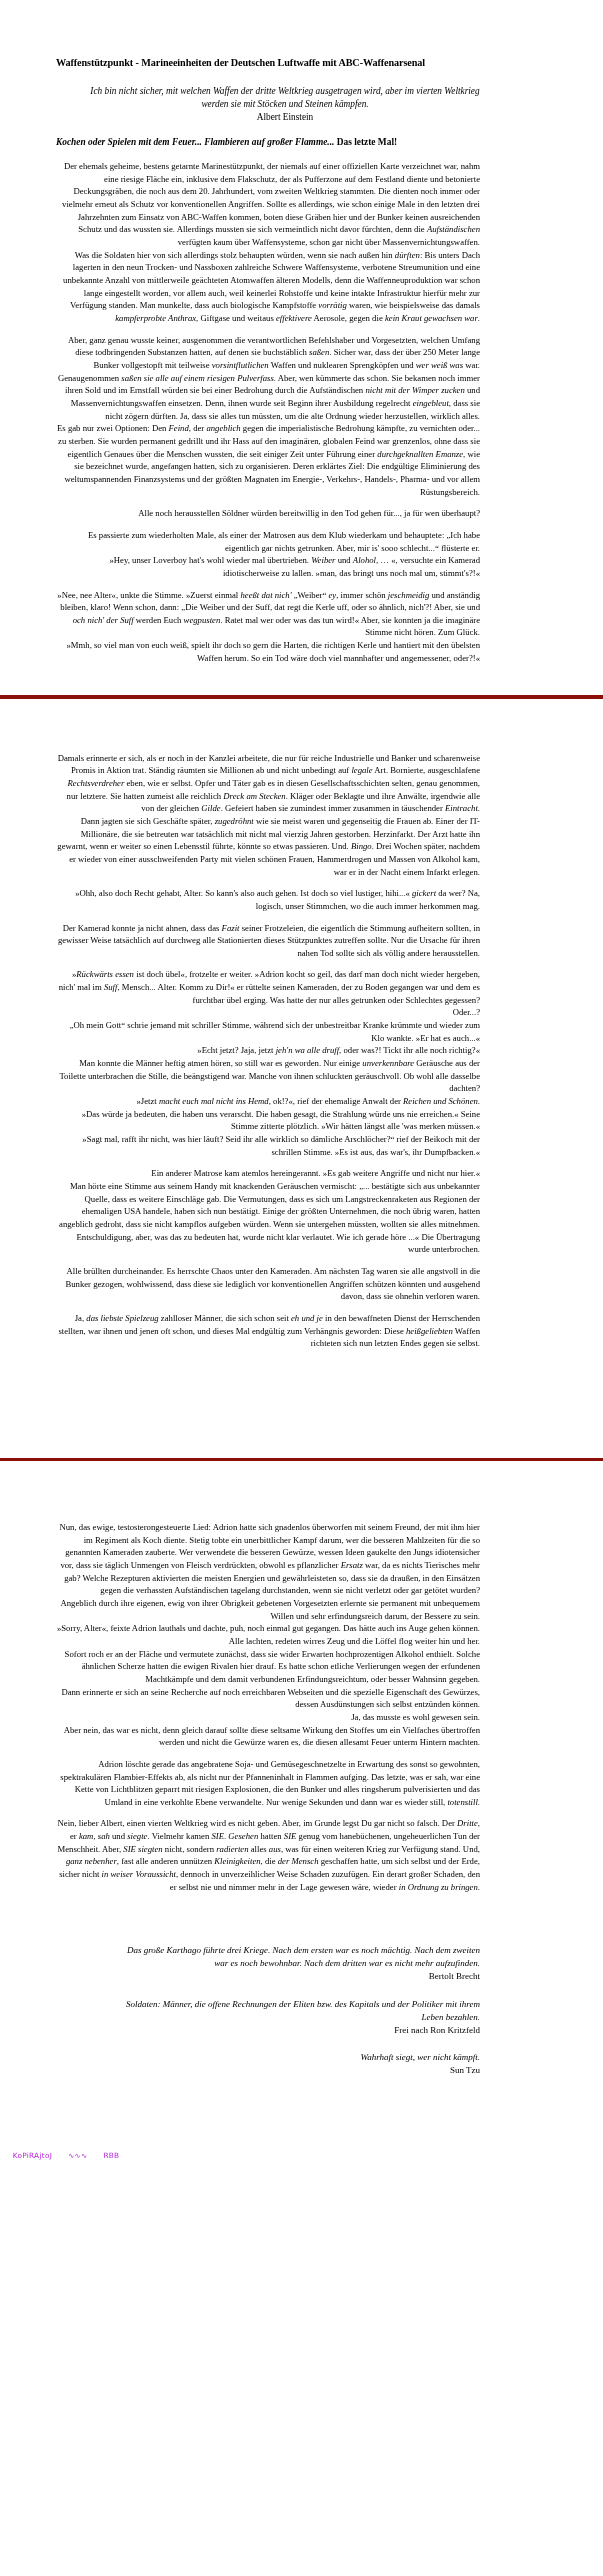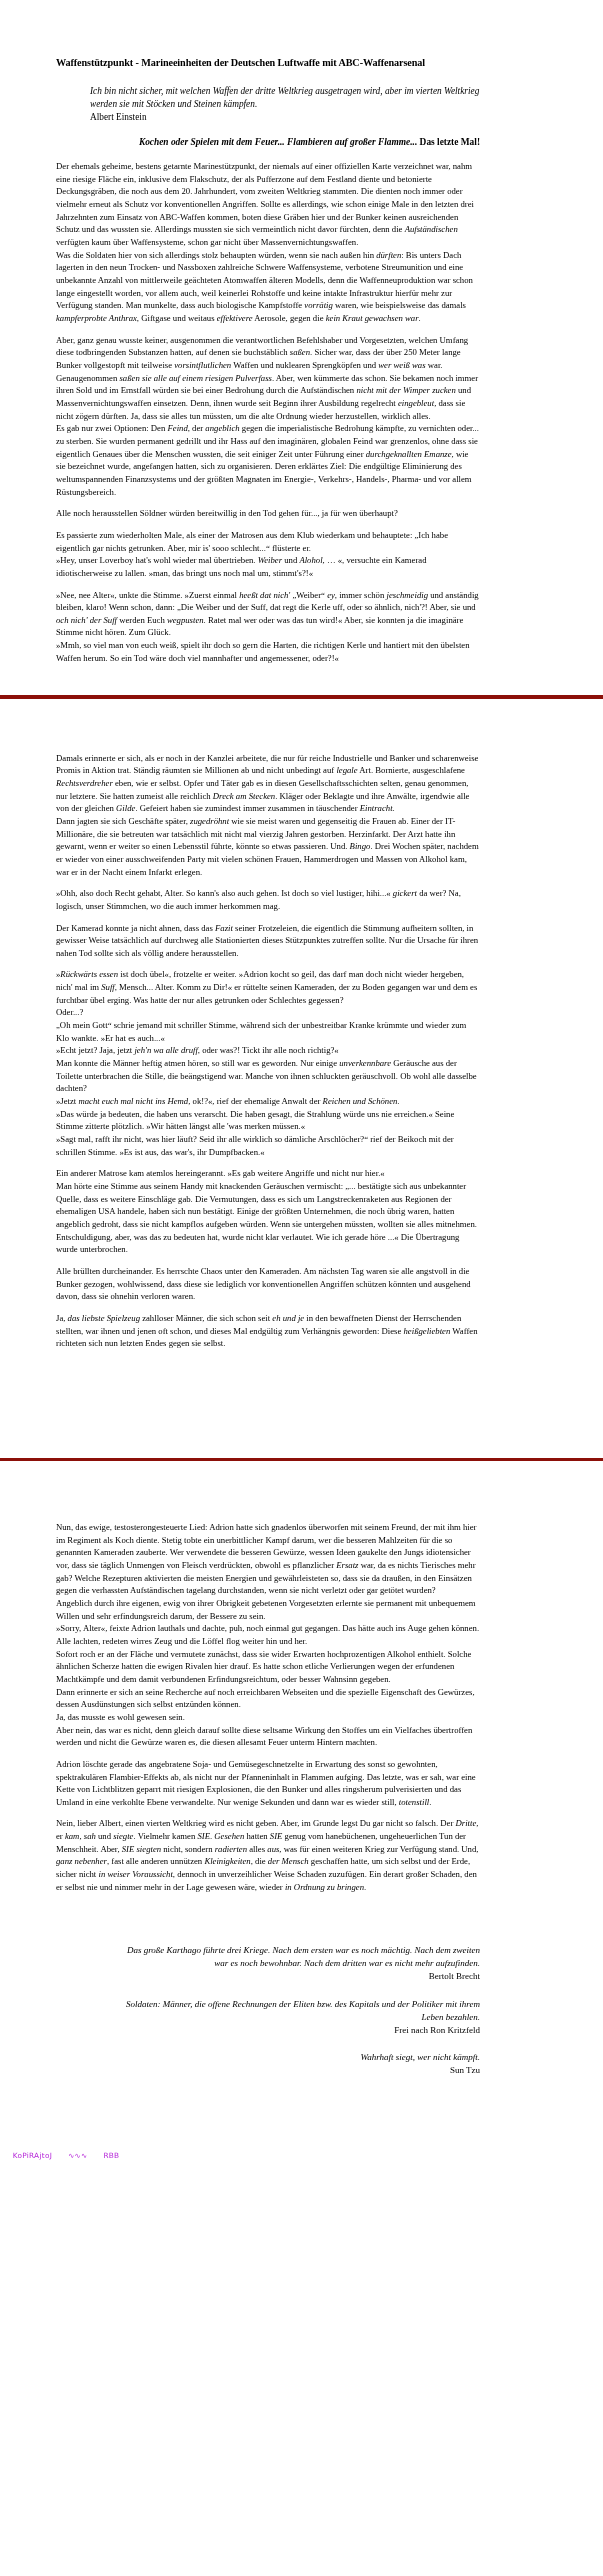--- a/index.html
+++ b/index.html
@@ -39,44 +39,43 @@
     line-height: 1.3;
     margin: 0 0 15.4px 0;
     text-align: left;
     letter-spacing: -0.1px;
   }
 
   .epigraph {
     font-style: italic;
     font-size: 9.3px;
     line-height: 1.42;
-    text-align: left;
+    text-align: center;
     margin: 0 0 5.4px 0;
     padding-left: 34px;
   }
   .epigraph .attrib {
     font-style: normal;
     display: block;
   }
 
   .section-head {
     font-weight: bold;
     font-style: italic;
     font-size: 9.4px;
     line-height: 1.4;
     margin: 11.8px 0 11px 0;
-    text-align: right;
   }
   .section-head .upright { font-style: normal; }
 
   p.body {
     font-size: 8.7px;
     line-height: 1.455;
     margin: 0 0 9px 0;
-    text-align: left;
+    text-align: right;
     hyphens: none;
   }
   p.body.tight { margin-bottom: 0; }
   p.body em { font-style: italic; }
 
   .quote-block {
     margin: 18px 0 0 0;
   }
   .quote-line {
     font-style: italic;

